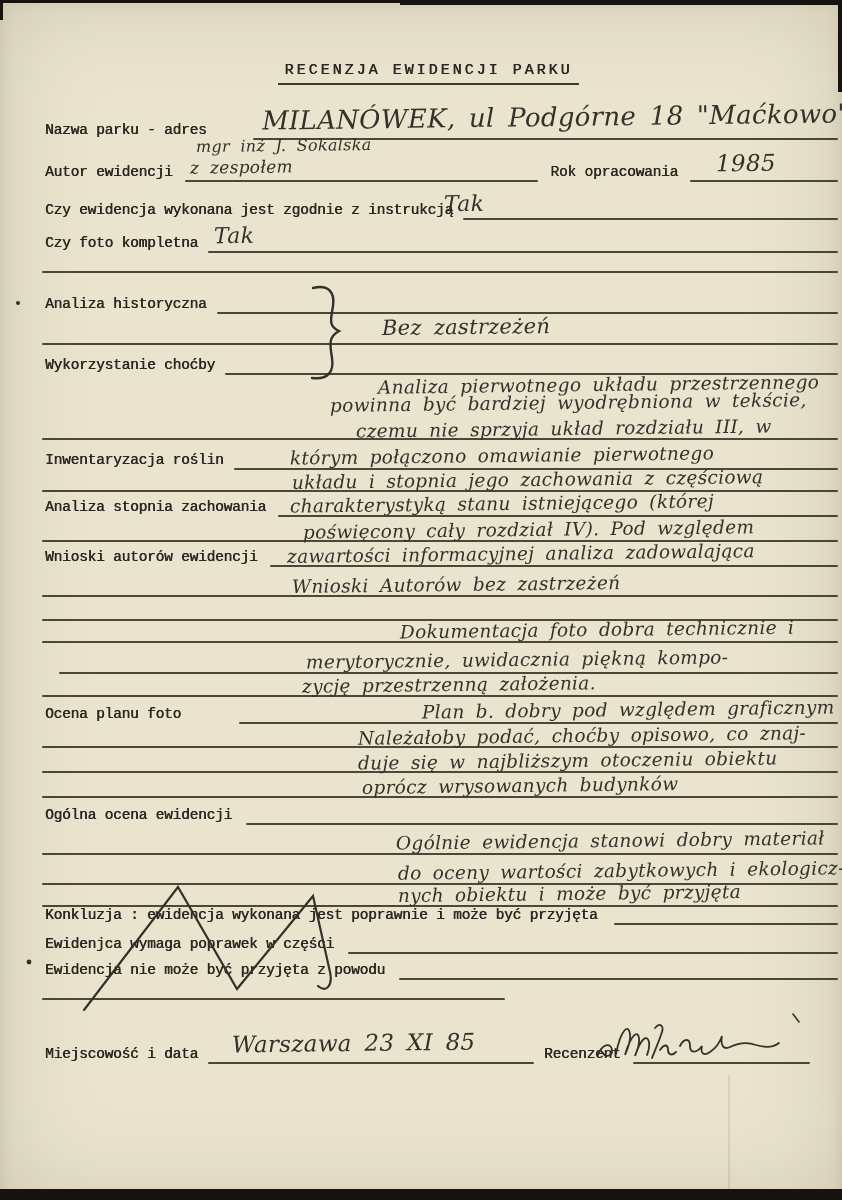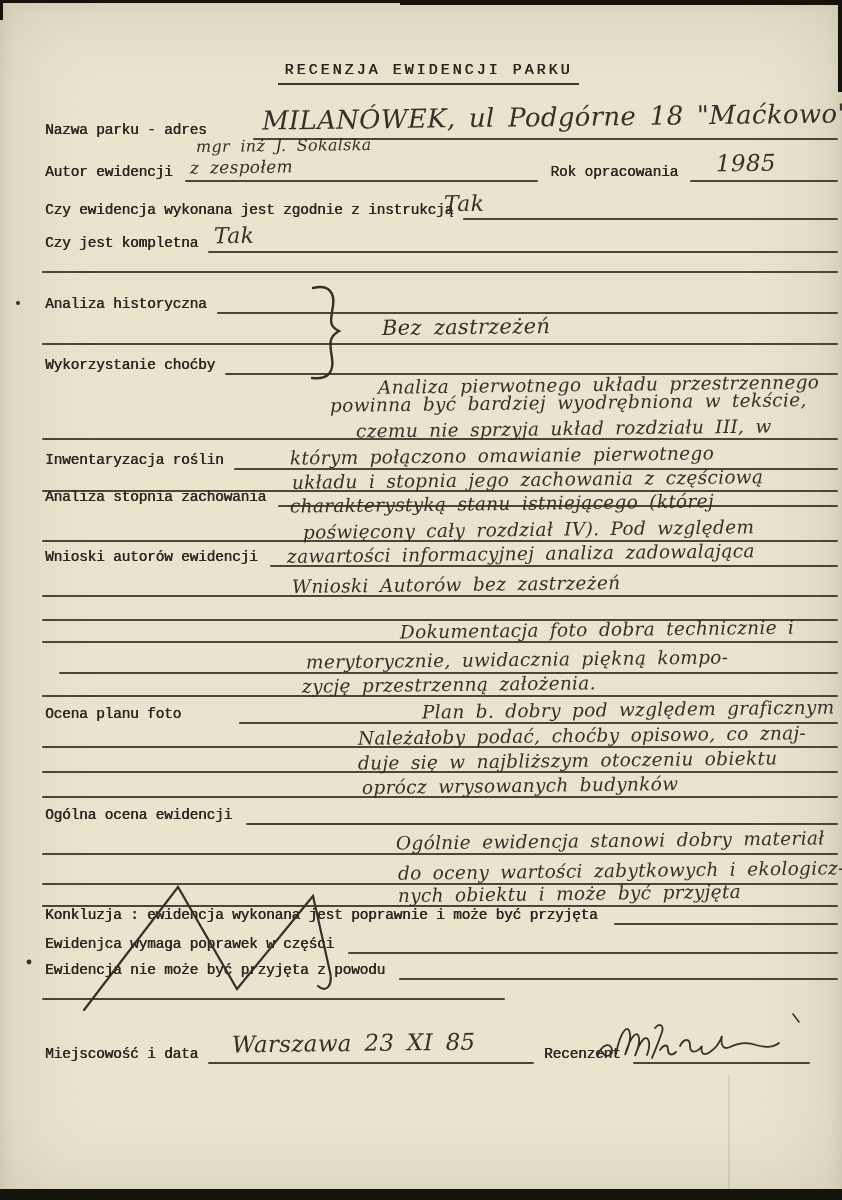--- a/index.html
+++ b/index.html
@@ -72,21 +72,21 @@
     <span class="lbl" style="margin-left:12px;">Rok opracowania</span>
     <span class="rl fix" style="width:148px;margin-left:12px;"></span>
   </div>
 
   <div class="frow" style="top:196px;">
     <span class="lbl">Czy ewidencja wykonana jest zgodnie z instrukcją</span>
     <span class="rl"></span>
   </div>
 
   <div class="frow" style="top:229px;">
-    <span class="lbl">Czy jest kompletna</span>
+    <span class="lbl">Czy foto kompletna</span>
     <span class="rl"></span>
   </div>
 
   <div class="hr" style="top:271px;"></div>
 
   <div class="frow" style="top:290px;">
     <span class="lbl">Analiza historyczna</span>
     <span class="rl"></span>
   </div>
 
@@ -100,21 +100,21 @@
 
   <div class="hr" style="top:438px;"></div>
 
   <div class="frow" style="top:446px;">
     <span class="lbl">Inwentaryzacja roślin</span>
     <span class="rl"></span>
   </div>
 
   <div class="hr" style="top:490px;"></div>
 
-  <div class="frow" style="top:483px;">
+  <div class="frow" style="top:493px;">
     <span class="lbl">Analiza stopnia zachowania</span>
     <span class="rl" style="margin-left:12px;"></span>
   </div>
 
   <div class="hr" style="top:540px;"></div>
 
   <div class="frow" style="top:543px;">
     <span class="lbl">Wnioski autorów ewidencji</span>
     <span class="rl" style="margin-left:12px;"></span>
   </div>

